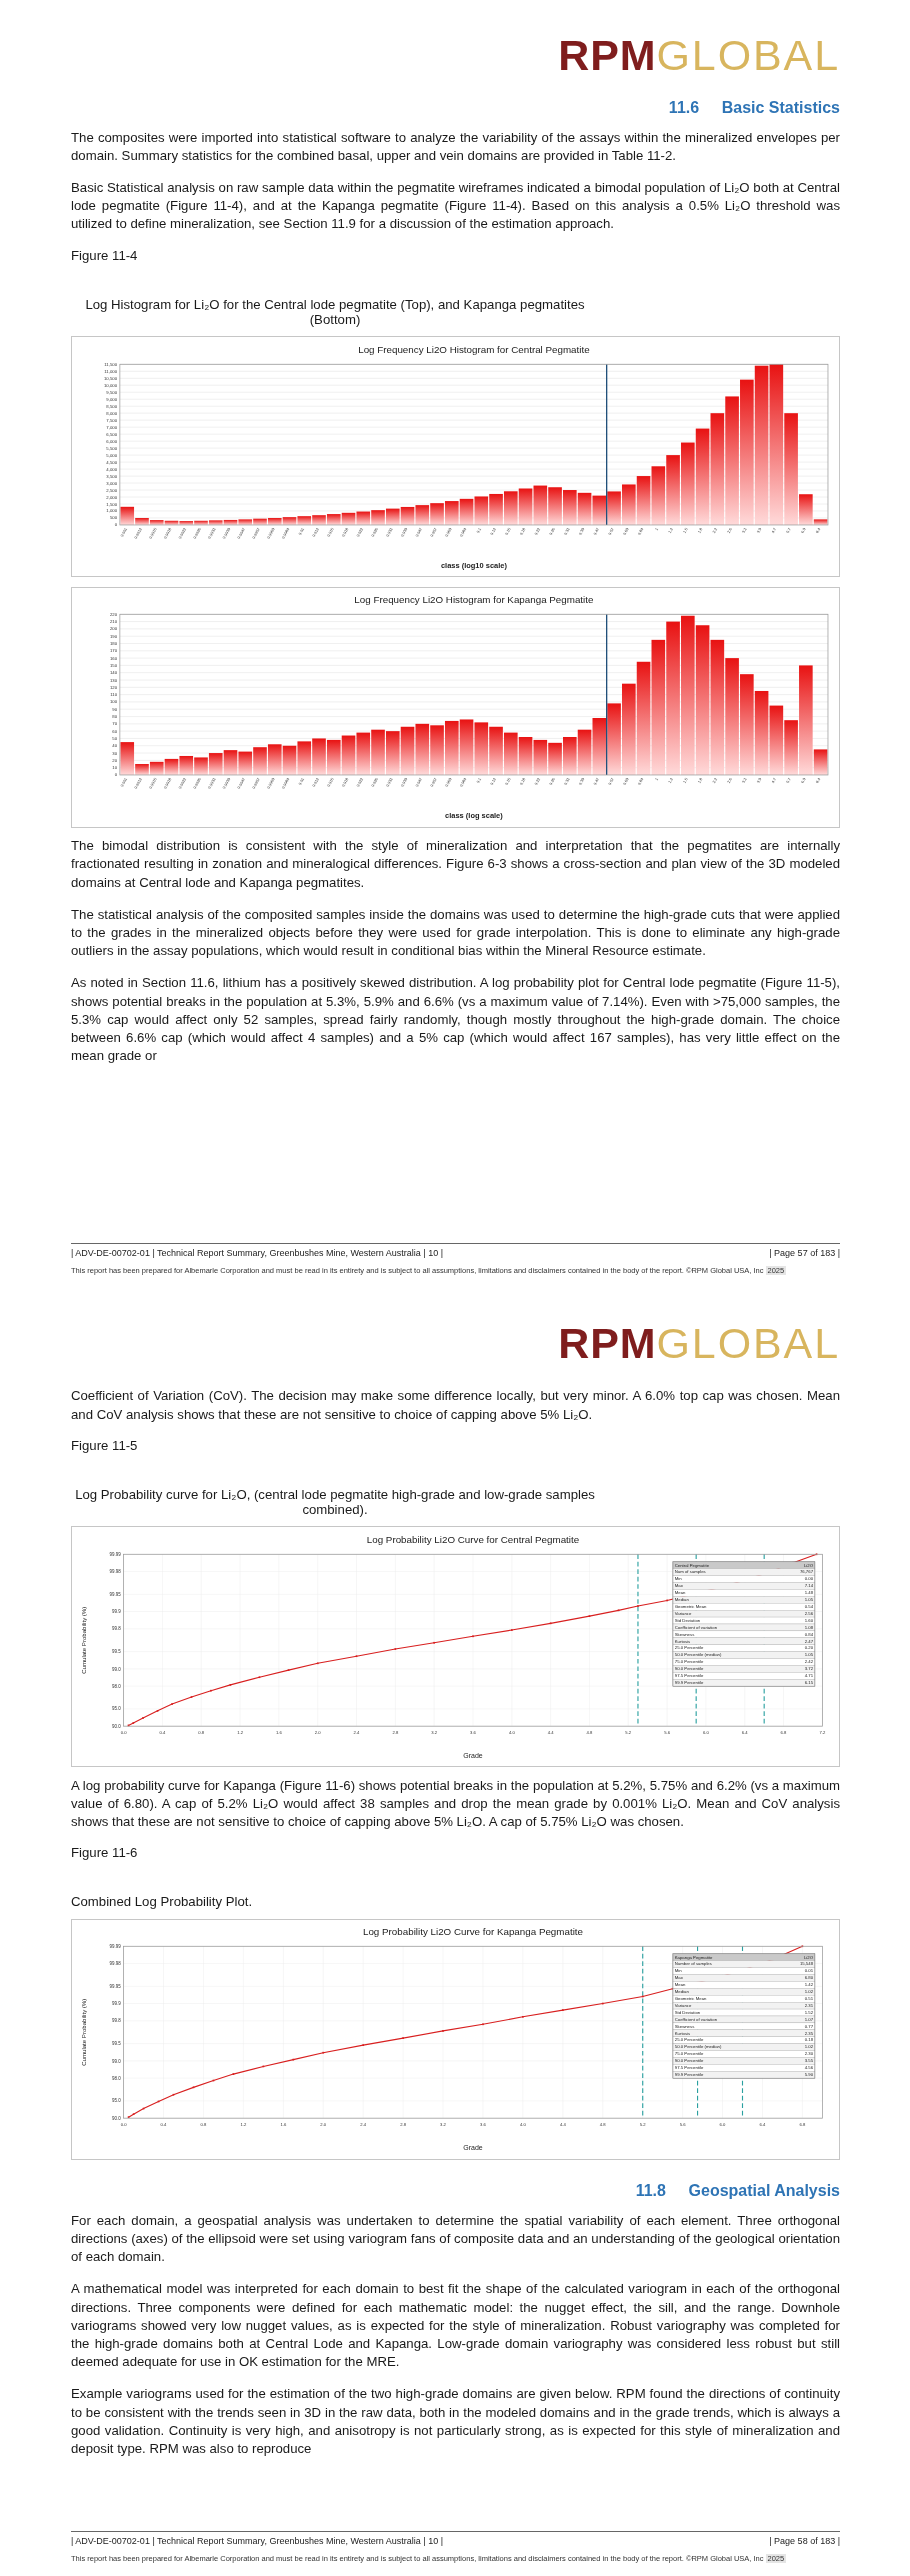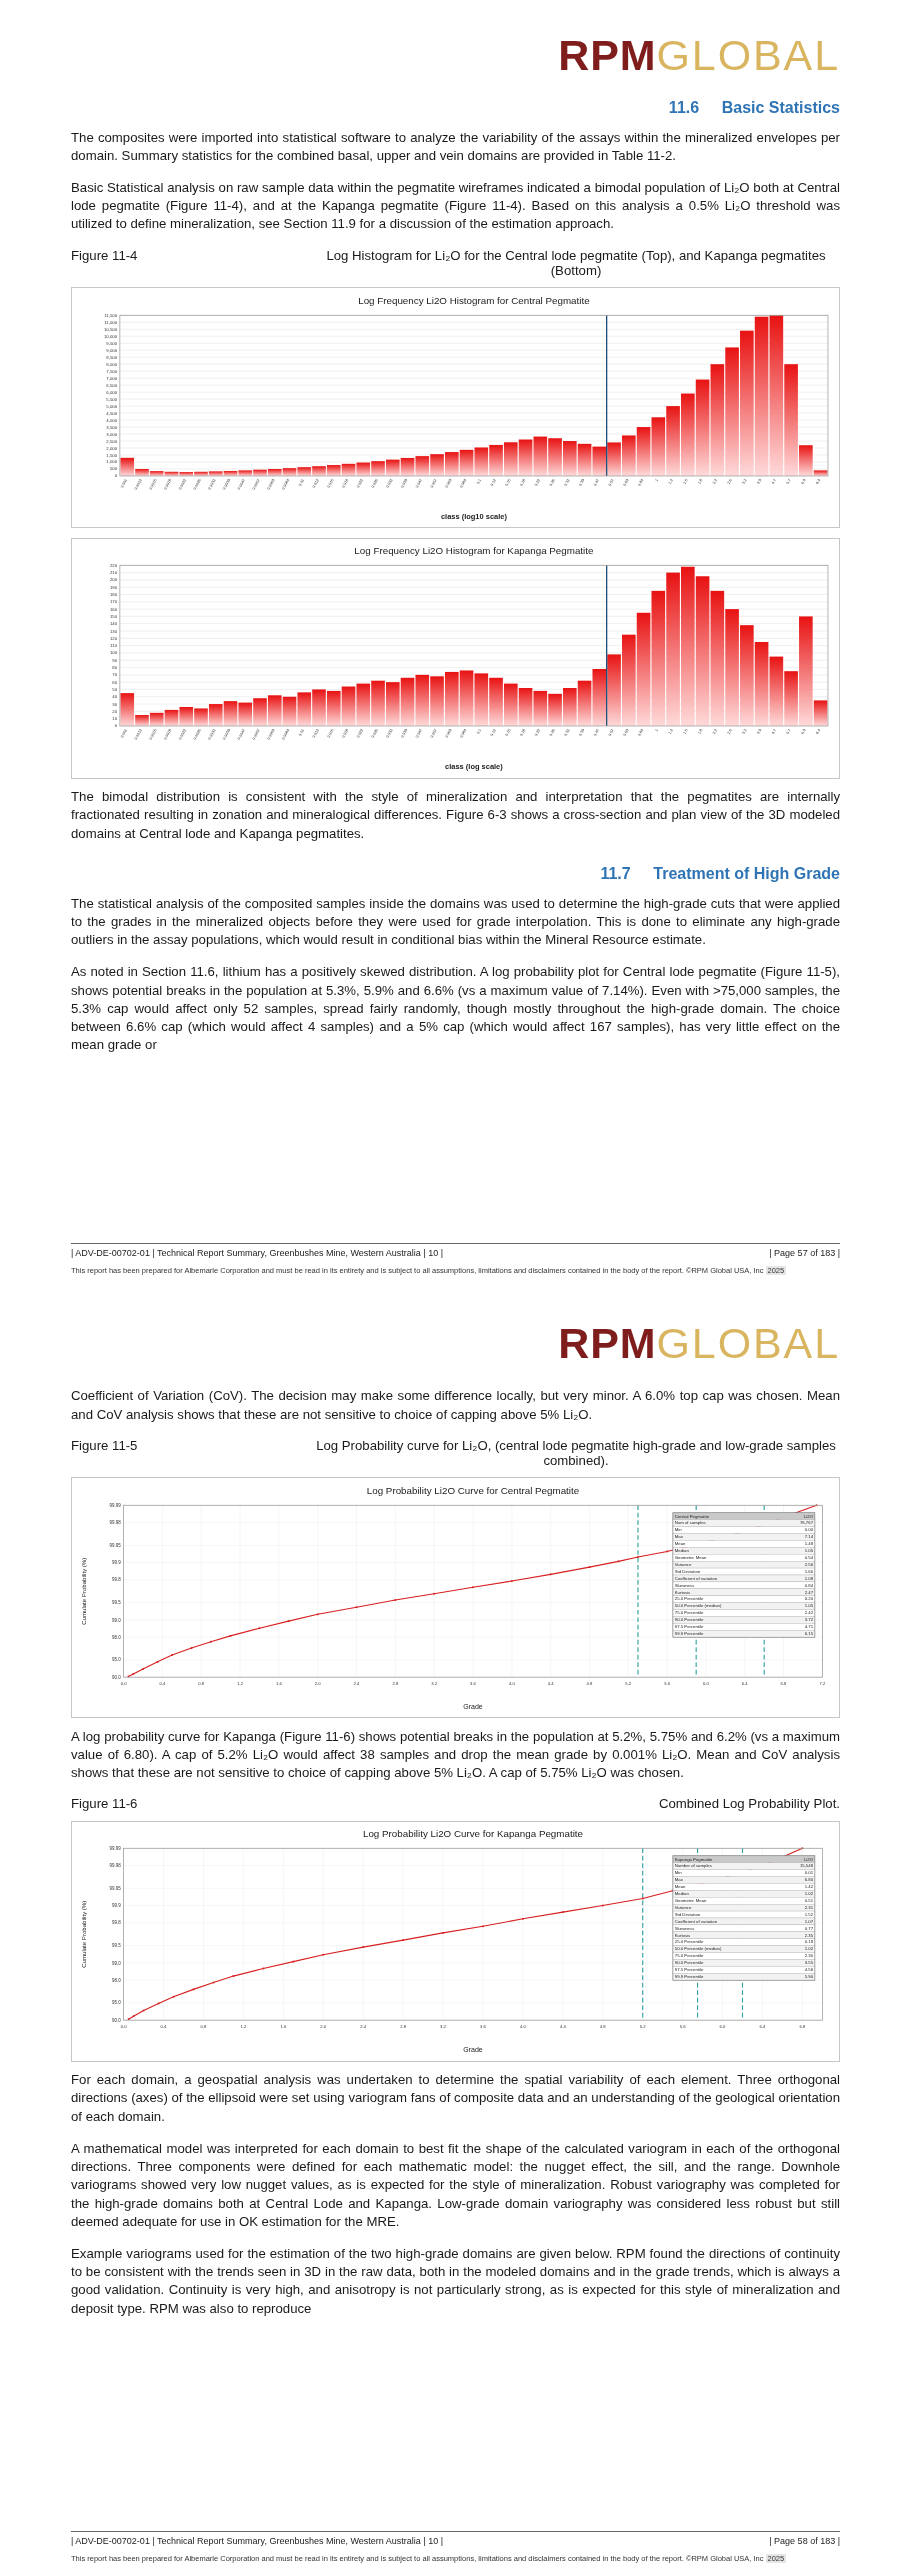--- a/index.html
+++ b/index.html
@@ -6,22 +6,22 @@
   body{font-family:"Liberation Sans",sans-serif;color:#1a1a1a;}
   .doc{width:911px;margin:0 auto;background:#fff;}
   .page{width:911px;height:1288px;position:relative;box-sizing:border-box;
         padding:28px 71px 109px 71px;background:#fff;overflow:hidden;}
   .logo{text-align:right;margin:5.7px 0 22.6px 0;line-height:1;}
   .logo-rpm{font-size:43px;font-weight:bold;color:#7f1d1d;letter-spacing:0.9px;}
   .logo-global{font-size:43px;font-weight:normal;color:#d8b55e;letter-spacing:1.9px;}
   h2.heading{color:#2e74b5;font-size:16px;font-weight:bold;margin:22.6px 0 11.3px 0;text-align:right;}
   h2.heading .hnum{margin-right:22.6px;}
   p.body{font-size:13.2px;line-height:1.38;text-align:justify;margin:0 0 14px 0;}
-  .caption{display:flex;justify-content:space-between;align-items:flex-start;gap:34px;
-           font-size:13.2px;margin:5.7px 0 9.4px 0;}
+  .caption{display:flex;justify-content:flex-end;align-items:flex-start;gap:34px;
+           font-size:13.2px;margin:5.7px 0 9.4px 0;flex-direction:column;}
   .cap-text{max-width:528px;text-align:center;}
   figure.chart{margin:3.8px 0 9.4px 0;border:0.9px solid #c6c6c6;padding:2.8px;background:#fff;}
   figure.chart svg{display:block;width:100%;height:auto;}
   .pagefoot{position:absolute;left:71px;right:71px;bottom:12px;}
   .footline{display:flex;justify-content:space-between;border-top:0.9px solid #666;
             padding-top:3.8px;font-size:9px;color:#222;}
   .disclaimer{margin-top:7.5px;font-size:7.5px;color:#333;line-height:1.4;}
   .yr{background:#e5e5e5;padding:0 1.9px;}
 </style>
 </head>
@@ -354,23 +354,20 @@
           <text transform="translate(750.7,202) rotate(-62)" font-size="4.2" text-anchor="end" fill="#444">4.7</text>
           <text transform="translate(766.5,202) rotate(-62)" font-size="4.2" text-anchor="end" fill="#444">5.7</text>
           <text transform="translate(782.3,202) rotate(-62)" font-size="4.2" text-anchor="end" fill="#444">6.9</text>
           <text transform="translate(798.1,202) rotate(-62)" font-size="4.2" text-anchor="end" fill="#444">8.4</text>
           <text x="427" y="244" font-size="8" font-weight="bold" text-anchor="middle" fill="#222">class (log scale)</text>
         </svg>
       </figure>
 
     <p class="body">The bimodal distribution is consistent with the style of mineralization and interpretation that the pegmatites are internally fractionated resulting in zonation and mineralogical differences. Figure 6-3 shows a cross-section and plan view of the 3D modeled domains at Central lode and Kapanga pegmatites.</p>
 
-    <h2 class="heading">
-      <span class="hnum">11.7</span><span class="htext">Treatment of High Grade</span>
-    </h2>
 
     <p class="body">The statistical analysis of the composited samples inside the domains was used to determine the high-grade cuts that were applied to the grades in the mineralized objects before they were used for grade interpolation. This is done to eliminate any high-grade outliers in the assay populations, which would result in conditional bias within the Mineral Resource estimate.</p>
     <p class="body">As noted in Section 11.6, lithium has a positively skewed distribution. A log probability plot for Central lode pegmatite (Figure 11-5), shows potential breaks in the population at 5.3%, 5.9% and 6.6% (vs a maximum value of 7.14%). Even with &gt;75,000 samples, the 5.3% cap would affect only 52 samples, spread fairly randomly, though mostly throughout the high-grade domain. The choice between 6.6% cap (which would affect 4 samples) and a 5% cap (which would affect 167 samples), has very little effect on the mean grade or</p>
 
     <footer class="pagefoot">
       <div class="footline">
         <span>|  ADV-DE-00702-01  |  Technical Report Summary, Greenbushes Mine, Western Australia  |  10  |</span>
         <span>|  Page 57 of 183 |</span>
       </div>
       <div class="disclaimer">
@@ -693,20 +690,23 @@
           <rect x="640" y="159.8" width="152" height="7.4" fill="#f2f2f2" stroke="#9a9a9a" stroke-width="0.3"></rect>
           <text x="642" y="164.9" font-size="4.6" fill="#222">99.9 Percentile</text>
           <text x="790" y="164.9" font-size="4.6" text-anchor="end" fill="#222">5.90</text>
           <rect x="640" y="34" width="152" height="133.2" fill="none" stroke="#777" stroke-width="0.6"></rect>
           <rect x="52" y="26" width="748" height="184" fill="none" stroke="#9a9a9a" stroke-width="0.8"></rect>
           <text transform="translate(12,118) rotate(-90)" font-size="6.5" text-anchor="middle" fill="#222">Cumulate Probability (%)</text>
           <text x="426" y="244" font-size="7.5" text-anchor="middle" fill="#222">Grade</text>
         </svg>
       </figure>
 
+    <h2 class="heading">
+      <span class="hnum">11.8</span><span class="htext">Geospatial Analysis</span>
+    </h2>
 
     <p class="body">For each domain, a geospatial analysis was undertaken to determine the spatial variability of each element. Three orthogonal directions (axes) of the ellipsoid were set using variogram fans of composite data and an understanding of the geological orientation of each domain.</p>
     <p class="body">A mathematical model was interpreted for each domain to best fit the shape of the calculated variogram in each of the orthogonal directions. Three components were defined for each mathematic model: the nugget effect, the sill, and the range. Downhole variograms showed very low nugget values, as is expected for the style of mineralization. Robust variography was completed for the high-grade domains both at Central Lode and Kapanga. Low-grade domain variography was considered less robust but still deemed adequate for use in OK estimation for the MRE.</p>
     <p class="body">Example variograms used for the estimation of the two high-grade domains are given below. RPM found the directions of continuity to be consistent with the trends seen in 3D in the raw data, both in the modeled domains and in the grade trends, which is always a good validation. Continuity is very high, and anisotropy is not particularly strong, as is expected for this style of mineralization and deposit type. RPM was also to reproduce</p>
 
     <footer class="pagefoot">
       <div class="footline">
         <span>|  ADV-DE-00702-01  |  Technical Report Summary, Greenbushes Mine, Western Australia  |  10  |</span>
         <span>|  Page 58 of 183 |</span>
       </div>

